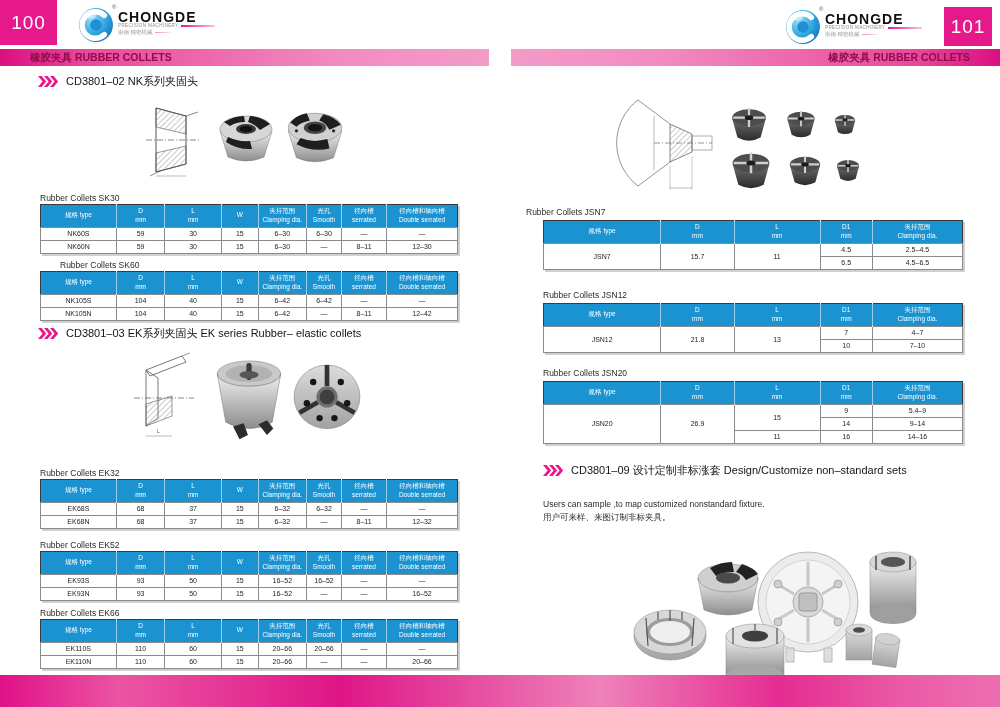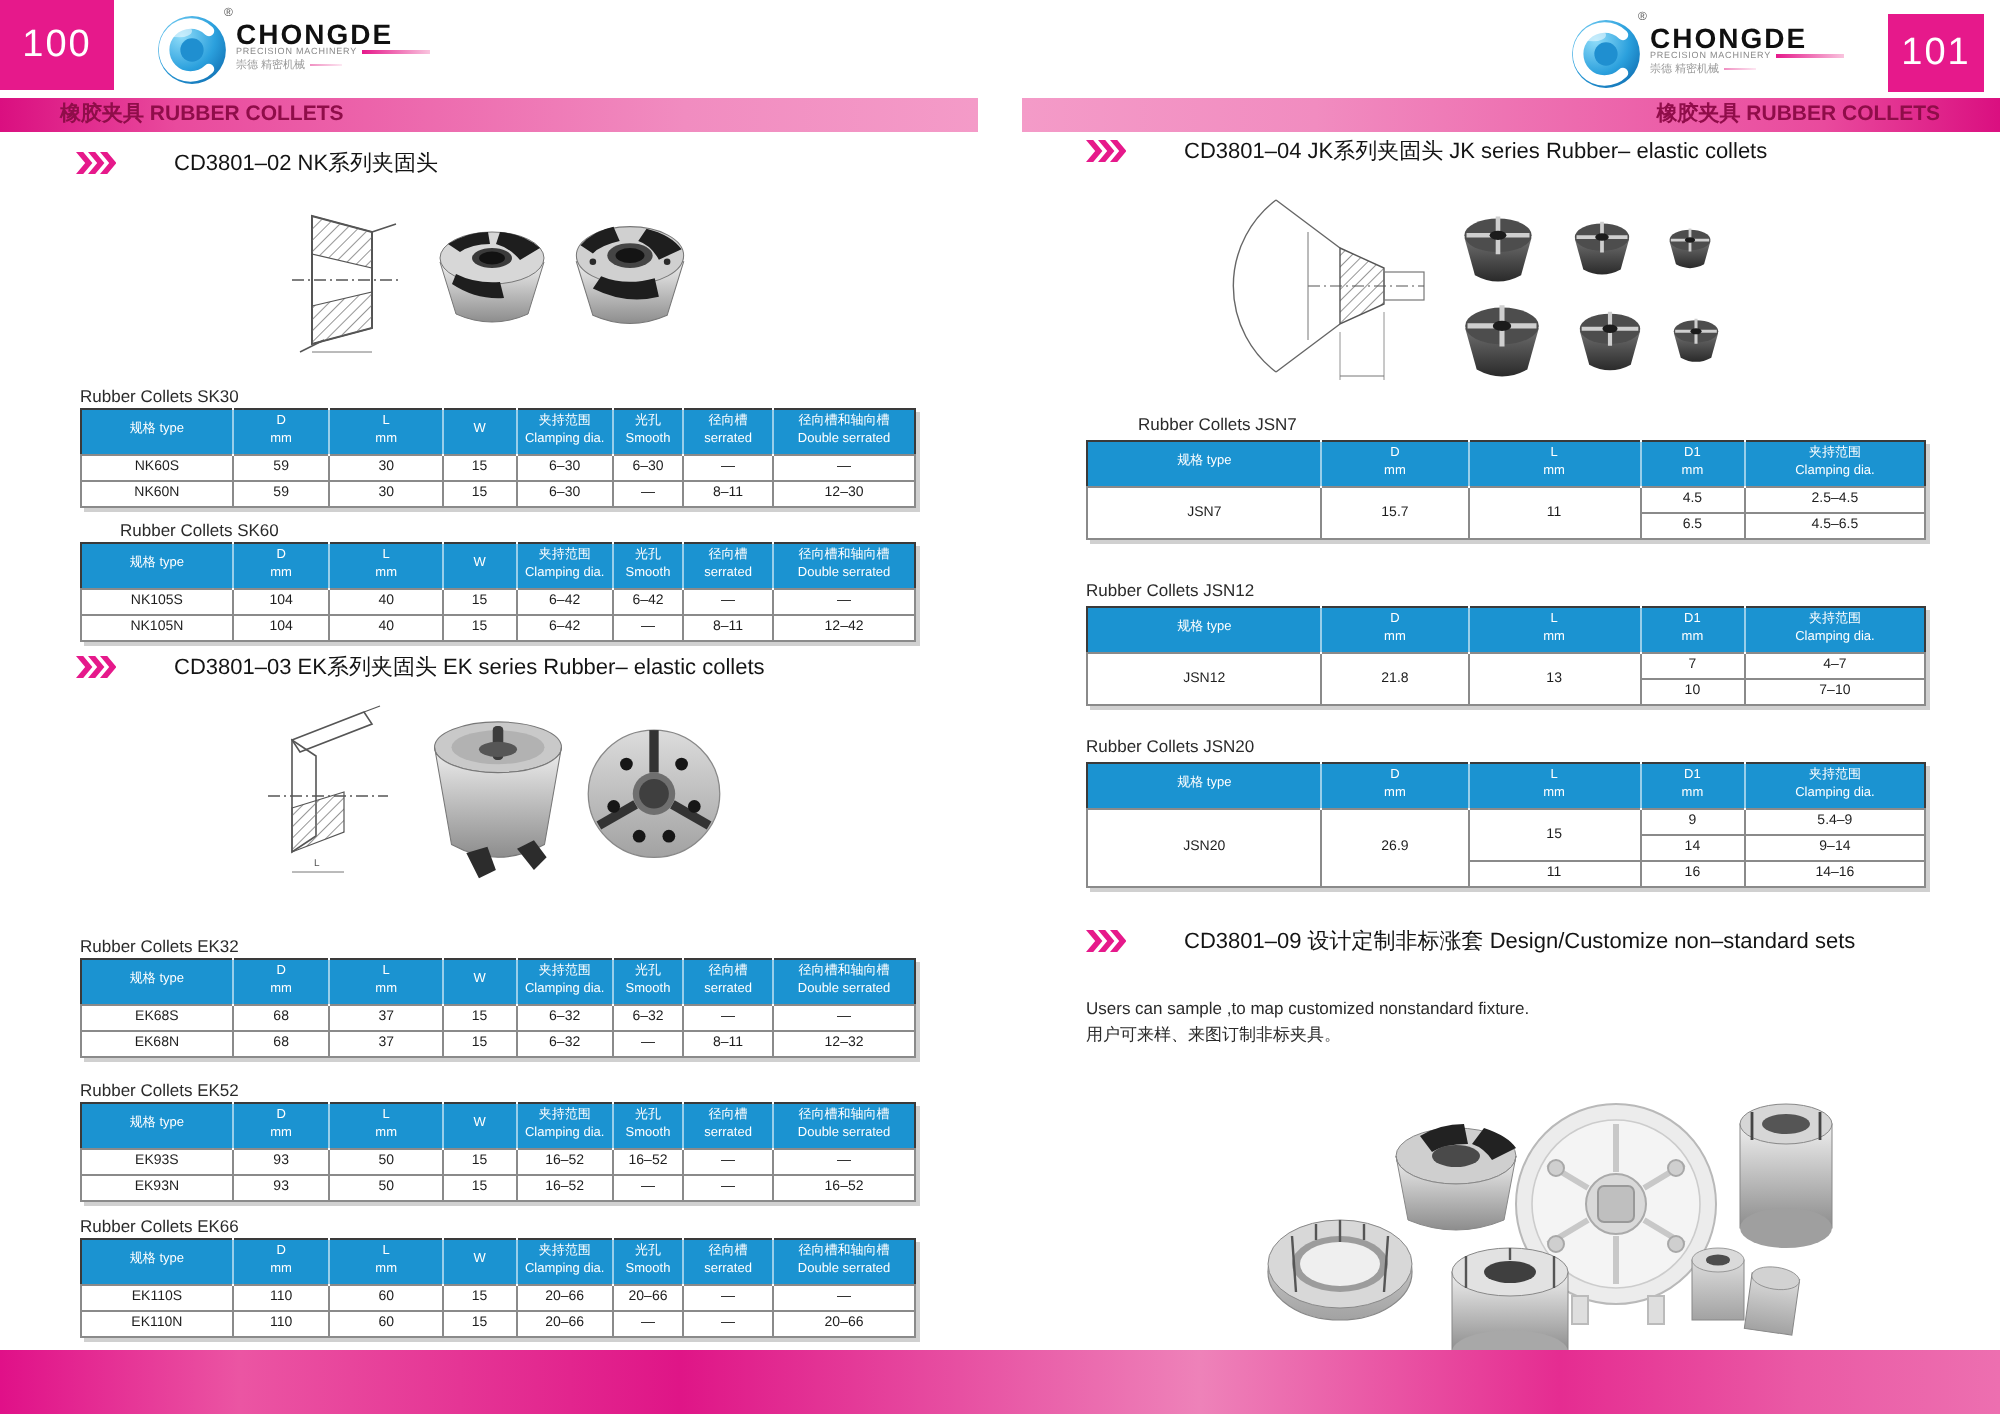--- a/index.html
+++ b/index.html
@@ -30,21 +30,21 @@
     position:absolute;top:49px;height:17px;line-height:17px;
     font-size:10.5px;font-weight:bold;color:#8f0d49;white-space:nowrap;
   }
   .banner-left{left:0;width:459px;padding-left:30px;
     background:linear-gradient(90deg,#da0f80 0%,#e94a9d 18%,#f18cc0 70%,#f49bc8 100%);}
   .banner-right{left:511px;width:459px;padding-right:30px;text-align:right;
     background:linear-gradient(90deg,#f49bc8 0%,#f18cc0 30%,#e94a9d 82%,#da0f80 100%);}
   
   .sec{position:absolute;display:flex;align-items:center;gap:8px;}
   .sec .chev{flex:0 0 auto;display:block;}
-  .sec .txt{font-size:11px;color:#141414;white-space:nowrap;margin-left:21px;}
+  .sec .txt{font-size:11px;color:#141414;white-space:nowrap;}
   
   .tbl-label{position:absolute;font-size:8.5px;color:#2a2a2a;}
   
   table.spec{
     position:absolute;border-collapse:collapse;table-layout:fixed;
     background:#fff;border:1px solid #3a3a3a;box-shadow:2px 2px 0 #d0d0d0;
   }
   table.spec th{
     background:#1b93d1;color:#fff;font-weight:normal;
     font-size:6.5px;line-height:1.35;padding:2px 0;
@@ -494,28 +494,20 @@
   </div>
 
   <div class="pagenum" style="left:944px;top:7px;width:48px;height:39px;">
     <span>101</span>
   </div>
 
   <div class="banner banner-right">
     <span>橡胶夹具  RUBBER COLLETS</span>
   </div>
 
-  <div class="sec" style="left:543px;top:68px;">
-    <svg class="chev" width="20" height="11" viewBox="0 0 20 11">
-      <path d="M0 0 H3.6 L8.2 5.5 L3.6 11 H0 L4.6 5.5 Z" fill="#e6198b"></path>
-      <path d="M6 0 H9.6 L14.2 5.5 L9.6 11 H6 L10.6 5.5 Z" fill="#e6198b"></path>
-      <path d="M12 0 H15.6 L20.2 5.5 L15.6 11 H12 L16.6 5.5 Z" fill="#e6198b"></path>
-    </svg>
-    <span class="txt">CD3801–04  JK系列夹固头 JK series Rubber– elastic collets</span>
-  </div>
 
   <div class="fig" style="left:596px;top:94px;">
     <svg width="118" height="98" viewBox="0 0 118 98">
       <path d="M42 6 A54 54 0 0 0 42 92" fill="none" stroke="#666" stroke-width="0.7"></path>
       <path d="M42 6 L74 30 M42 92 L74 68" stroke="#666" stroke-width="0.7"></path>
       <polygon points="74,30 96,40 96,58 74,68" fill="url(#hatch)" stroke="#555" stroke-width="0.7"></polygon>
       <rect x="96" y="42" width="20" height="14" fill="none" stroke="#777" stroke-width="0.6"></rect>
       <line x1="58" y1="49" x2="116" y2="49" stroke="#555" stroke-width="0.6" stroke-dasharray="6 2 1 2"></line>
       <line x1="58" y1="22" x2="58" y2="76" stroke="#777" stroke-width="0.5"></line>
       <line x1="74" y1="72" x2="74" y2="96" stroke="#777" stroke-width="0.4"></line>
@@ -527,21 +519,21 @@
     <svg width="180" height="96" viewBox="0 0 180 96">
       <use href="#jkc" x="0" y="6" width="42" height="38"></use>
       <use href="#jkc" x="56" y="9" width="34" height="31"></use>
       <use href="#jkc" x="104" y="13" width="26" height="23"></use>
       <use href="#jkc" x="0" y="50" width="46" height="42"></use>
       <use href="#jkc" x="58" y="54" width="38" height="34"></use>
       <use href="#jkc" x="106" y="58" width="28" height="25"></use>
     </svg>
   </div>
 
-  <div class="tbl-label" style="left:569px;top:207px;">Rubber Collets JSN7</div>
+  <div class="tbl-label" style="left:526px;top:207px;">Rubber Collets JSN7</div>
   <table class="spec" style="left:543px;top:220px;width:420px;">
       <colgroup>
         <col style="width: 28%;">
         <col style="width: 17.5%;">
         <col style="width: 20.5%;">
         <col style="width: 12.5%;">
         <col style="width: 21.5%;">
       </colgroup>
       <thead>
         <tr>

